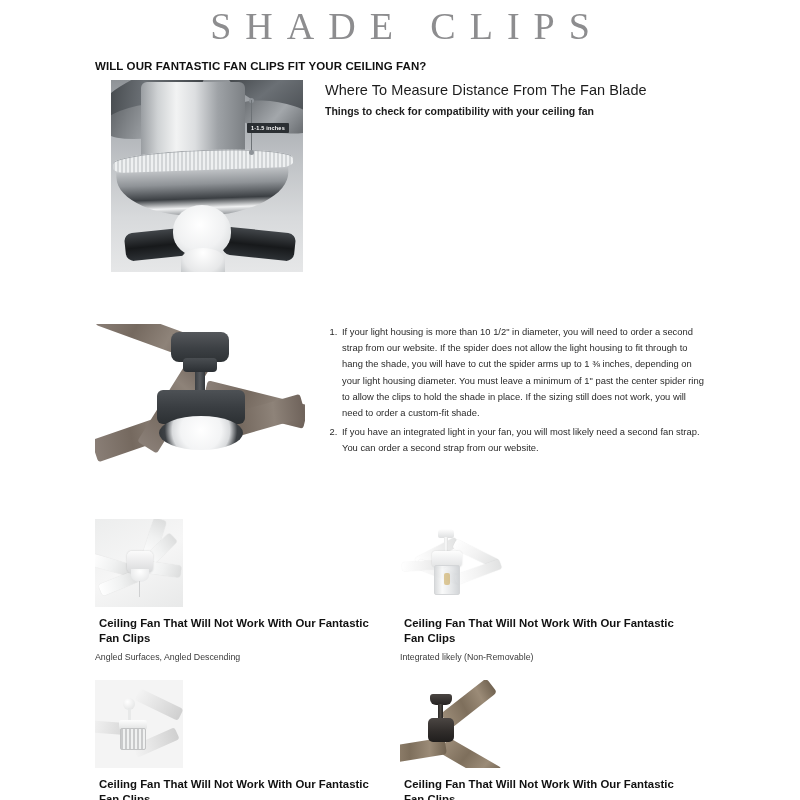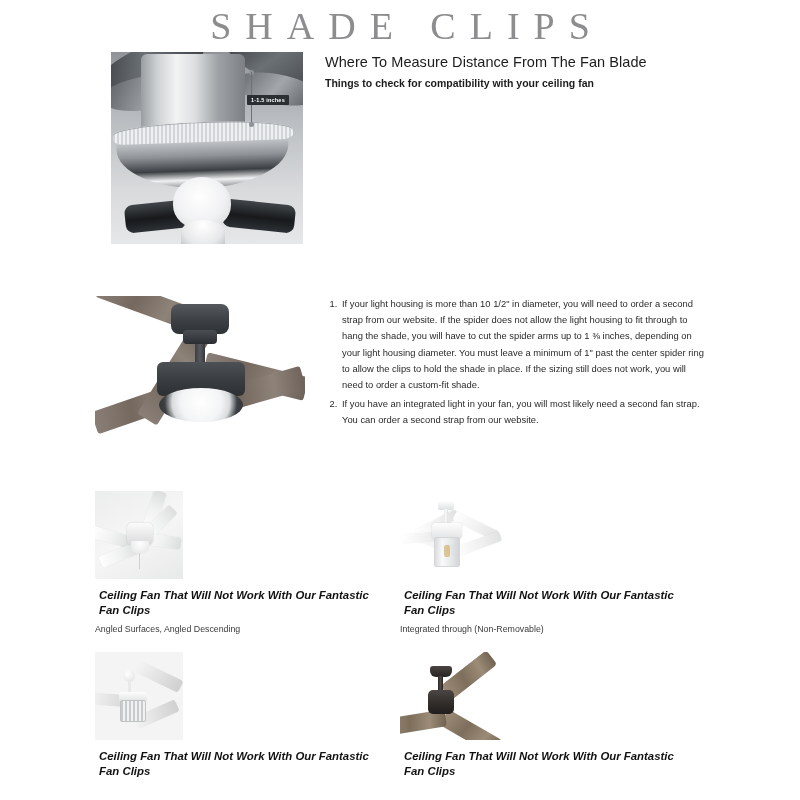--- a/index.html
+++ b/index.html
@@ -291,21 +291,21 @@
     color: #111111;
     line-height: 1.32;
     max-width: 288px;
     margin: 0 0 6px 0;
   }
   .cell-sub {
     font-size: 8.8px;
     color: #3a3a3a;
     margin: 0;
   }
-  .cell-pad-left { padding-left: 4px; font-style: italic; }
+  .cell-pad-left { padding-left: 4px; }
 
   
   .t1-bg { position: absolute; inset: 0; background: linear-gradient(150deg,#eceded 0%, #f6f6f6 50%, #e8e9e9 100%); }
   .t1-blade {
     position: absolute;
     background: linear-gradient(100deg,#ffffff 0%, #f0f1f1 55%, #dcdddd 100%);
     border-radius: 3px;
     box-shadow: 0 0 1px rgba(0,0,0,0.14);
   }
   .t1-b1 { width: 42px; height: 13px; left: 38px; top: 14px; transform: rotate(-72deg); }
@@ -426,20 +426,21 @@
 </style>
 </head>
 <body>
 
 <div class="banner">
   <div class="banner-title">SHADE CLIPS</div>
 </div>
 
 <div class="content">
 
+  <div class="section-kicker">WILL OUR FANTASTIC FAN CLIPS FIT YOUR CEILING FAN?</div>
 
   <div class="measure-row">
 
     <div class="photo-measure">
       <div class="pm-ceiling"></div>
       <div class="pm-blade pm-b1"></div>
       <div class="pm-blade pm-b2"></div>
       <div class="pm-blade pm-b3"></div>
       <div class="pm-blade pm-b4"></div>
       <div class="pm-can"></div>
@@ -511,21 +512,21 @@
         <div class="t2-blade t2-b3"></div>
         <div class="t2-blade t2-b4"></div>
         <div class="t2-blade t2-b5"></div>
         <div class="t2-canopy"></div>
         <div class="t2-rod"></div>
         <div class="t2-motor"></div>
         <div class="t2-glass"></div>
         <div class="t2-filament"></div>
       </div>
       <p class="cell-title cell-pad-left">Ceiling Fan That Will Not Work With Our Fantastic Fan Clips</p>
-      <p class="cell-sub">Integrated through (Non-Removable)</p>
+      <p class="cell-sub">Integrated likely (Non-Removable)</p>
     </div>
 
     <div class="cell" style="margin-top:18px;">
       <div class="cell-photo">
         <div class="t3-bg"></div>
         <div class="t3-blade t3-b1"></div>
         <div class="t3-blade t3-b2"></div>
         <div class="t3-blade t3-b3"></div>
         <div class="t3-ball"></div>
         <div class="t3-rod"></div>

